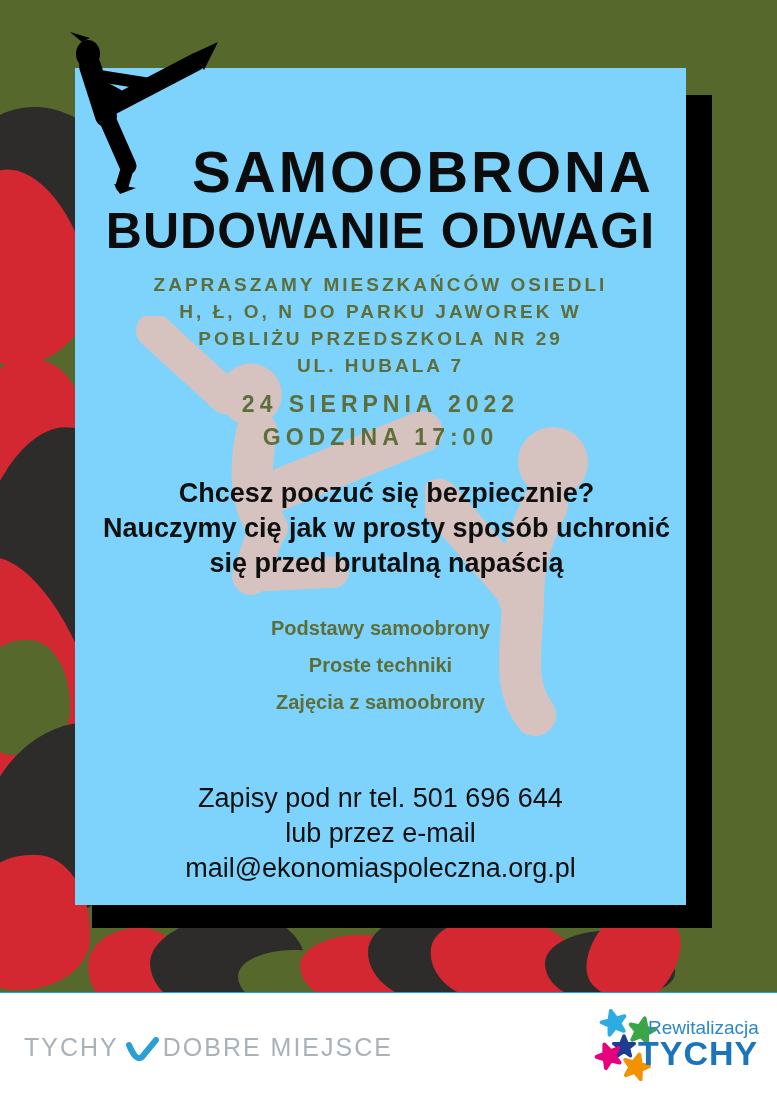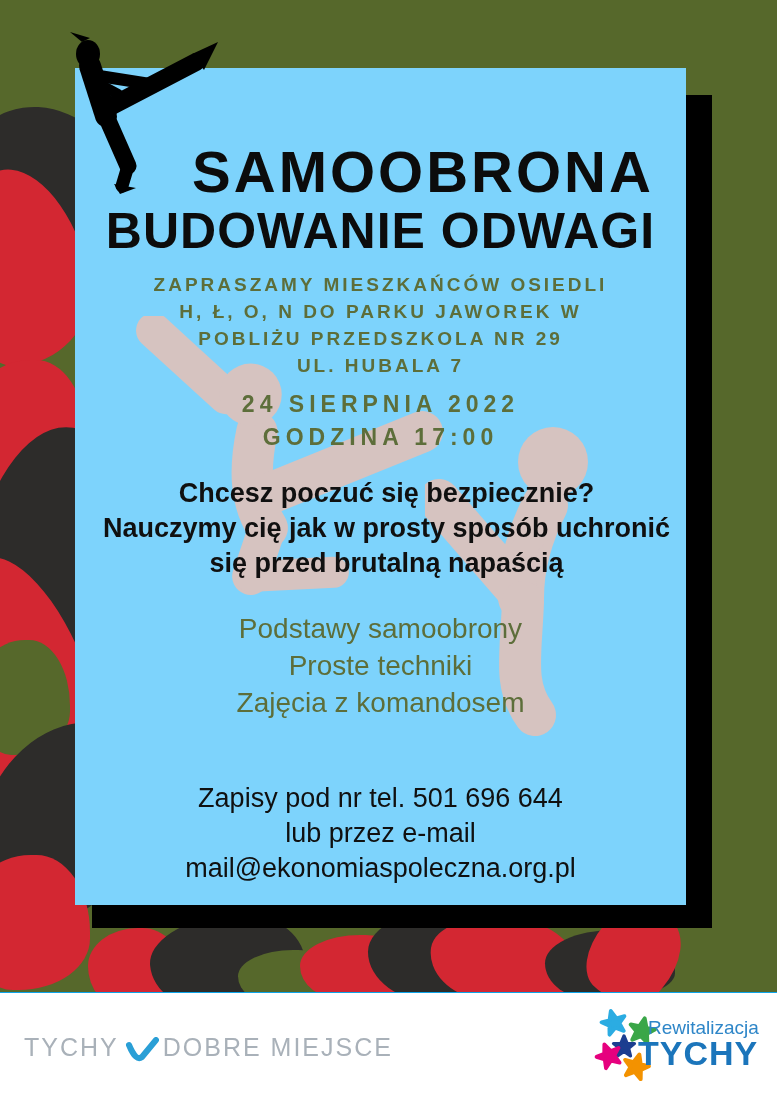--- a/index.html
+++ b/index.html
@@ -18,21 +18,21 @@
   .fig{position:absolute;z-index:1;}
   .fig-left{left:60px;top:248px;width:310px;height:310px;}
   .fig-right{left:350px;top:352px;width:215px;height:330px;}
   
   .card .txt{position:absolute;left:0;right:0;text-align:center;z-index:2;}
   .title1{top:70px;font-size:58px;font-weight:700;letter-spacing:3px;color:#0c0c0c;padding-left:85px;}
   .title2{top:134px;font-size:50px;font-weight:700;letter-spacing:1px;color:#0c0c0c;}
   .invite{top:203px;font-size:19px;font-weight:700;letter-spacing:3px;line-height:27px;color:#5d6e3a;}
   .sched{top:320px;font-size:23px;font-weight:700;letter-spacing:5px;line-height:33px;color:#5d6e3a;}
   .pitch{top:408px;font-size:27px;font-weight:700;line-height:35px;color:#101010;padding-left:12px;}
-  .features{top:542px;font-size:28px;font-weight:400;line-height:37px;color:#5d6e3a;}
+  .features{top:542px;font-size:20px;font-weight:700;line-height:37px;color:#5d6e3a;}
   .contact{top:713px;font-size:27px;font-weight:500;line-height:35px;color:#101010;}
   
   .footer{position:absolute;left:0;bottom:0;width:777px;height:107px;background:#ffffff;
           border-top:1px solid #0ea5e9;z-index:10;}
   .tychy-logo{position:absolute;left:24px;top:38px;display:flex;align-items:center;
               color:#a9b1b9;font-size:25px;letter-spacing:2px;font-weight:400;}
   .tychy-logo .chk{margin:6px 4px 0 6px;}
   .fres-logo{position:absolute;left:352px;top:6px;width:175px;height:95px;}
   .fres-icon{position:absolute;left:6px;top:0;}
   .fres-name{position:absolute;left:88px;top:26px;font-family:"Liberation Serif",serif;
@@ -111,21 +111,21 @@
 
     <div class="txt pitch">
       <div>Chcesz poczuć się bezpiecznie?</div>
       <div>Nauczymy cię jak w prosty sposób uchronić</div>
       <div>się przed brutalną napaścią</div>
     </div>
 
     <div class="txt features">
       <div>Podstawy samoobrony</div>
       <div>Proste techniki</div>
-      <div>Zajęcia z komandosem</div>
+      <div>Zajęcia z samoobrony</div>
     </div>
 
     <div class="txt contact">
       <div>Zapisy pod nr tel. 501 696 644</div>
       <div>lub przez e-mail</div>
       <div>mail@ekonomiaspoleczna.org.pl</div>
     </div>
   </div>
 
   <svg class="kick-sil" viewBox="0 0 178 172">

